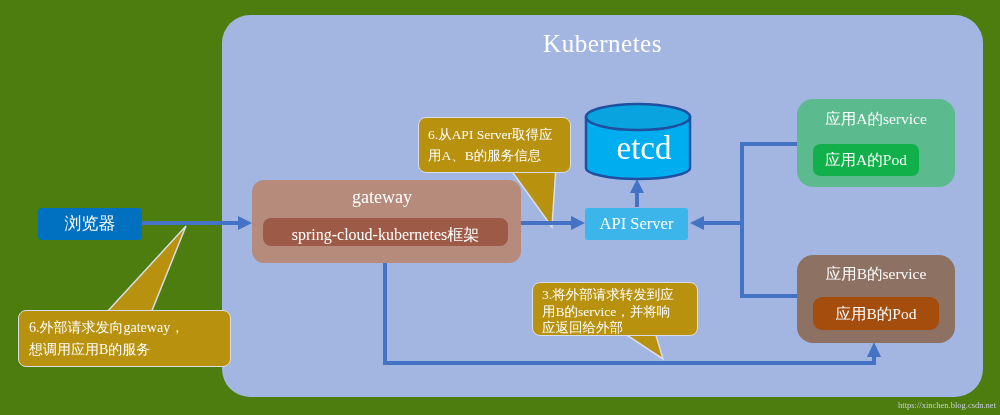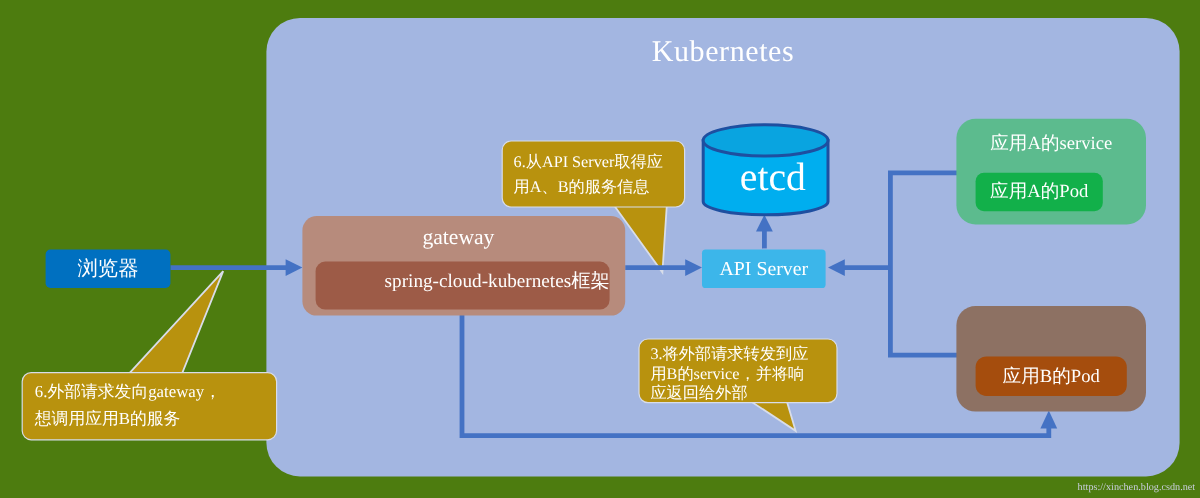--- a/index.html
+++ b/index.html
@@ -23,22 +23,22 @@
     left:38px;top:208px;width:104px;height:32px;background:#0070c0;
     border-radius:4px;color:#fff;font-size:17px;text-align:center;line-height:32px;
   }
   #gateway{
     left:252px;top:180px;width:269px;height:83px;background:#b78b7c;border-radius:12px;
   }
   #gateway-title{
     left:252px;top:187px;width:260px;text-align:center;color:#fff;font-size:18px;
   }
   #gateway-frame{
-    left:263px;top:218px;width:245px;height:40px;background:#9d5b47;border-radius:8px;
-    color:#fff;font-size:16px;text-align:right;line-height:33px;
+    left:263px;top:218px;width:245px;height:28px;background:#9d5b47;border-radius:8px;
+    color:#fff;font-size:16px;text-align:center;line-height:33px;
   }
   #etcd-label{
     left:586px;top:126px;width:116px;height:44px;line-height:44px;text-align:center;
     color:#fff;font-size:33px;
   }
   #api-server{
     left:585px;top:208px;width:103px;height:32px;background:#3cb6ea;border-radius:3px;
     color:#fff;font-size:16.5px;text-align:center;line-height:32px;
   }
   #service-a{
@@ -124,20 +124,21 @@
 
   <div id="etcd-label" class="abs">etcd</div>
 
   <div id="api-server" class="abs">API Server</div>
 
   <div id="service-a" class="abs"></div>
   <div id="service-a-title" class="abs">应用A的service</div>
   <div id="pod-a" class="abs">应用A的Pod</div>
 
   <div id="service-b" class="abs"></div>
+  <div id="service-b-title" class="abs">应用B的service</div>
   <div id="pod-b" class="abs">应用B的Pod</div>
 
   <div id="callout-1" class="abs callout">6.从API Server取得应
 用A、B的服务信息</div>
   <div id="callout-2" class="abs callout">6.外部请求发向gateway，
 想调用应用B的服务</div>
   <div id="callout-3" class="abs callout">3.将外部请求转发到应
 用B的service，并将响
 应返回给外部</div>
 

